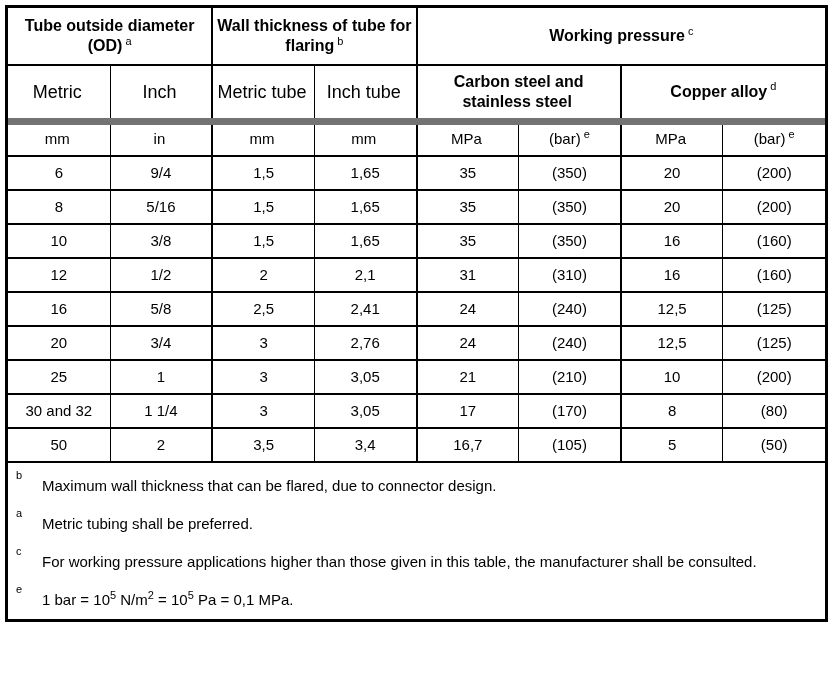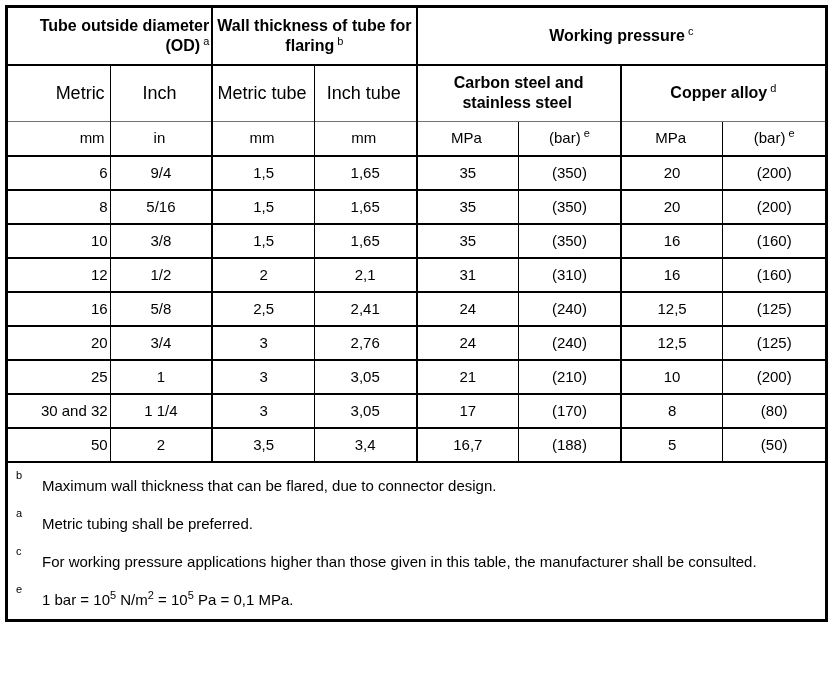--- a/index.html
+++ b/index.html
@@ -26,26 +26,26 @@
   th, td {
     border-left: 1px solid #000;
     border-top: 2px solid #000;
     text-align: center;
     vertical-align: middle;
     padding: 0 2px;
     font-size: 15px;
     font-weight: normal;
     line-height: 1.25;
   }
-  th:first-child, td:first-child { border-left: none; text-align: right; }
+  th:first-child, td:first-child { border-left: none; }
   th.g, td.g { border-left: 2px solid #000; }
   tr.r1 th { border-top: none; font-weight: bold; font-size: 16px; height: 57px; }
   tr.r2 th { height: 56px; font-size: 18px; }
   tr.r2 th.bold { font-weight: bold; font-size: 16px; }
-  tr.r3 th { border-top: 1px solid #737373; height: 35px; margin-left: 47px; }
+  tr.r3 th { border-top: 7px solid #737373; height: 35px; margin-left: 47px; }
   tbody tr { height: 34px; }
   th sup, .sup {
     font-weight: normal;
     font-size: 11px;
     margin-left: 3px;
     line-height: 0;
   }
   .footnotes {
     padding: 8px 10px 4px 8px;
     font-size: 15px;
@@ -189,21 +189,21 @@
           <td>(170)</td>
           <td class="g">8</td>
           <td>(80)</td>
         </tr>
         <tr>
           <td>50</td>
           <td>2</td>
           <td class="g">3,5</td>
           <td>3,4</td>
           <td class="g">16,7</td>
-          <td>(188)</td>
+          <td>(105)</td>
           <td class="g">5</td>
           <td>(50)</td>
         </tr>
       </tbody>
   </table>
 
   <div class="footnotes">
     <p class="footnote"><sup class="fn-marker">b</sup><span>Maximum wall thickness that can be flared, due to connector design.</span></p>
     <p class="footnote"><sup class="fn-marker">a</sup><span>Metric tubing shall be preferred.</span></p>
     <p class="footnote"><sup class="fn-marker">c</sup><span>For working pressure applications higher than those given in this table, the manufacturer shall be consulted.</span></p>

